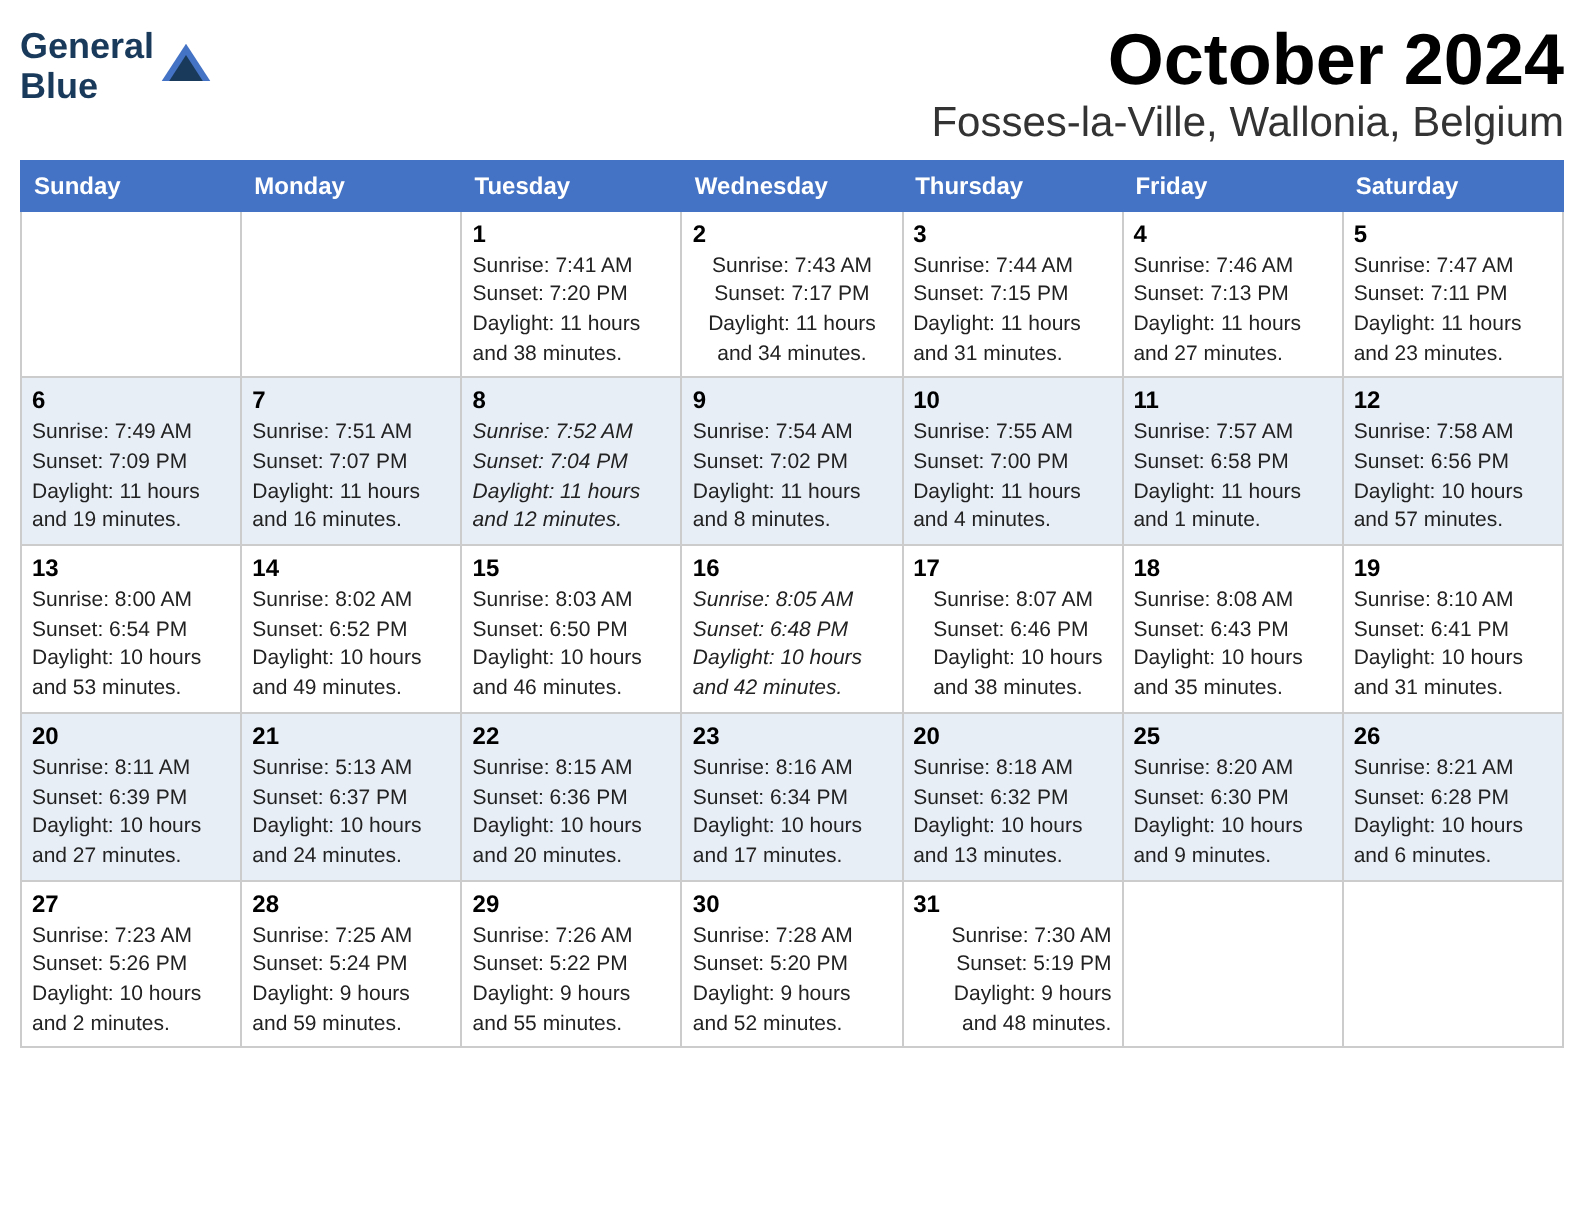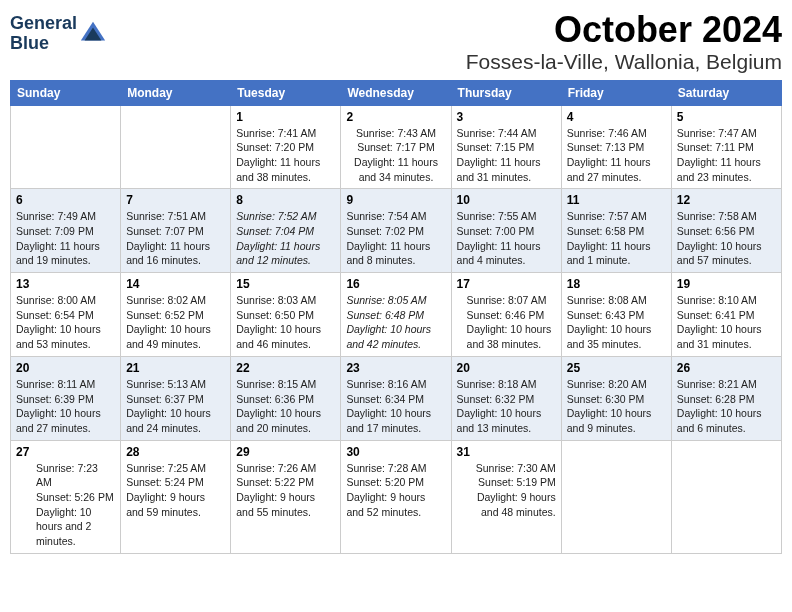--- a/index.html
+++ b/index.html
@@ -285,21 +285,21 @@
         <td>
           <span class="day-num">26</span>
           <div class="day-info" style="white-space: pre-line;">Sunrise: 8:21 AM
 Sunset: 6:28 PM
 Daylight: 10 hours and 6 minutes.</div>
         </td>
       </tr>
       <tr>
         <td>
           <span class="day-num">27</span>
-          <div class="day-info" style="white-space: pre-line; margin-left: 20px;">Sunrise: 7:23 AM
+          <div class="day-info" style="white-space: pre-line;">Sunrise: 7:23 AM
 Sunset: 5:26 PM
 Daylight: 10 hours and 2 minutes.</div>
         </td>
         <td>
           <span class="day-num">28</span>
           <div class="day-info" style="white-space: pre-line;">Sunrise: 7:25 AM
 Sunset: 5:24 PM
 Daylight: 9 hours and 59 minutes.</div>
         </td>
         <td>

